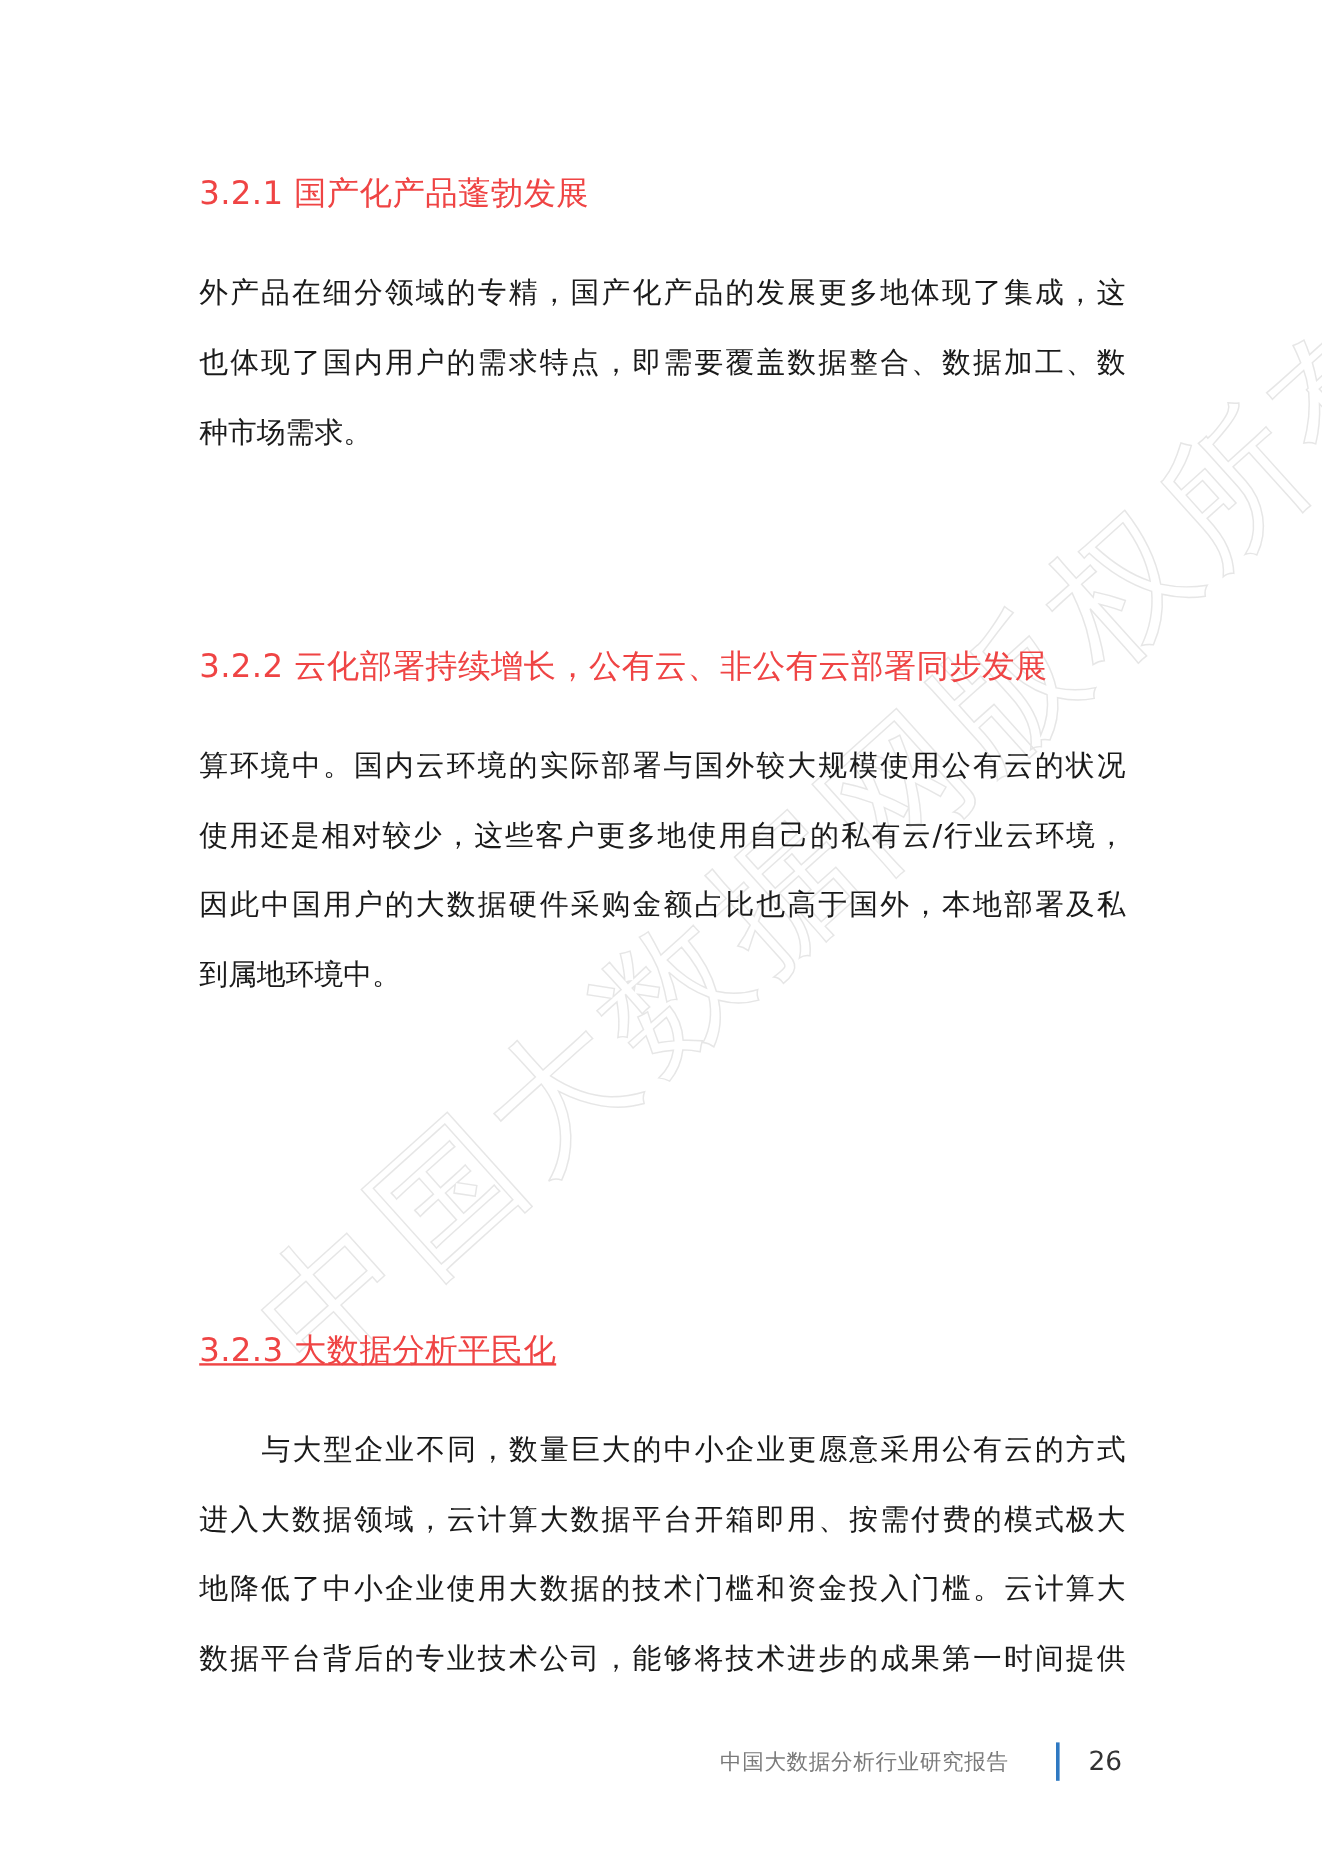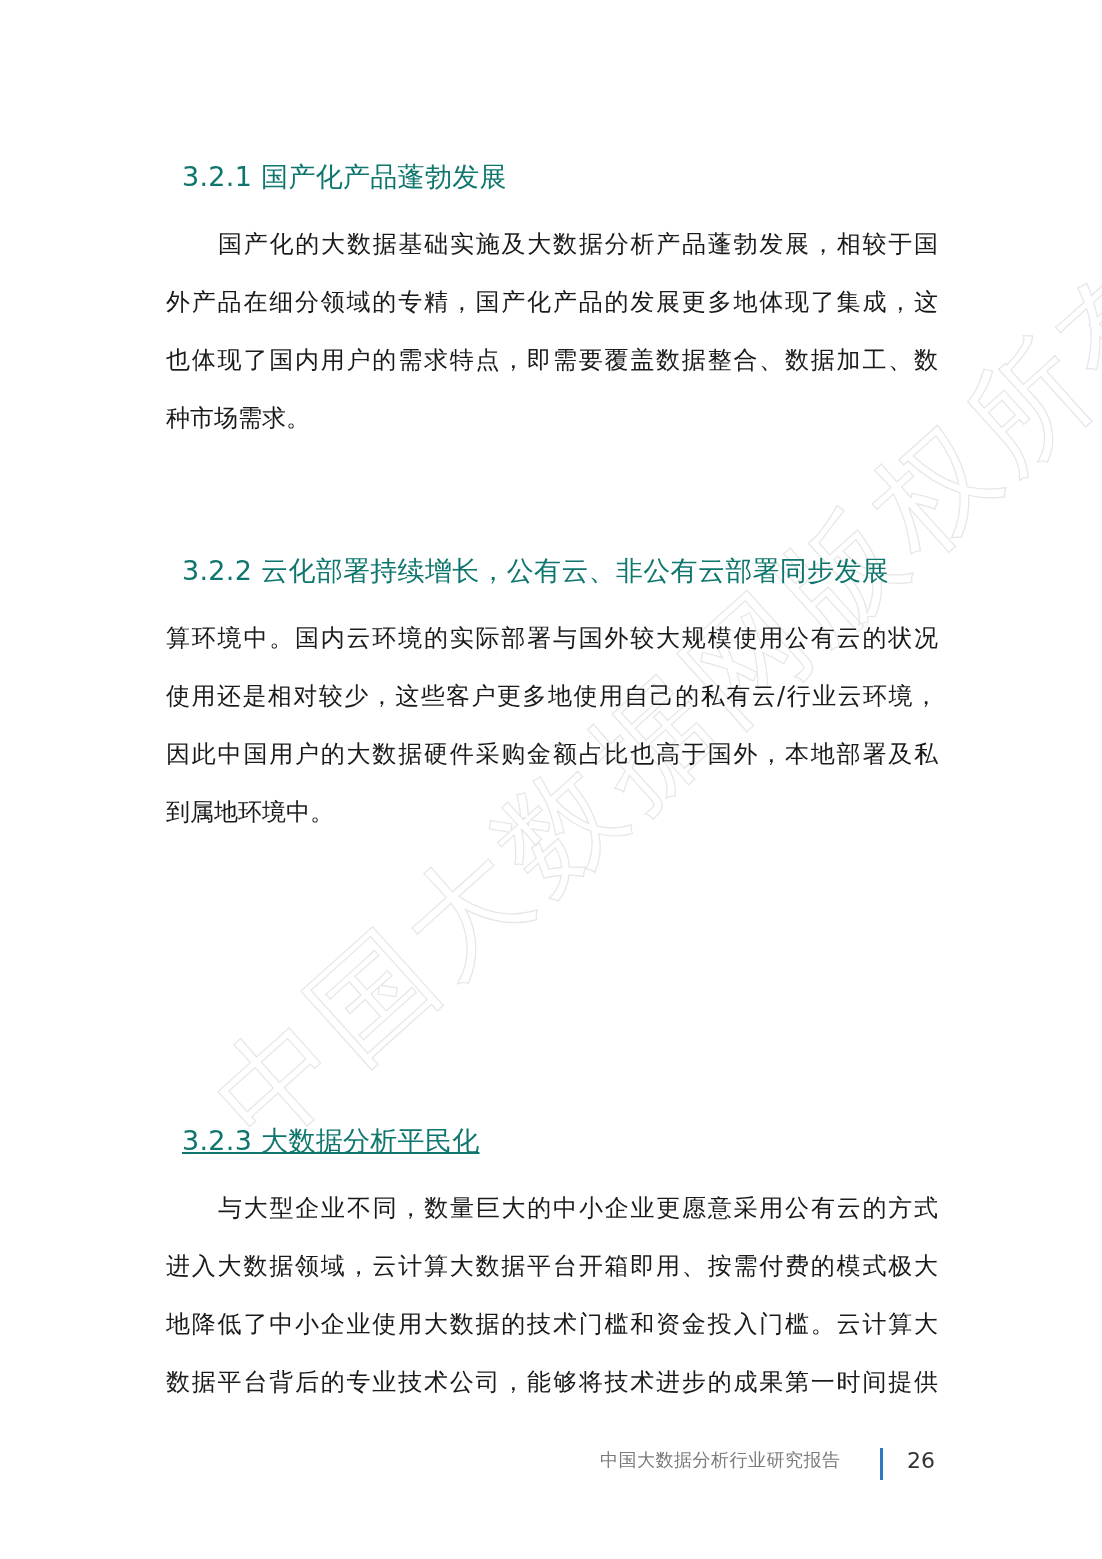--- a/index.html
+++ b/index.html
@@ -35,24 +35,24 @@
       transform-origin: 50% 50%;
       white-space: nowrap;
       pointer-events: none;
       z-index: 0;
     }
     .heading {
       position: absolute;
       left: 166px;
       font-size: 27px;
       font-weight: normal;
-      color: #0f766e;
+      color: #ef4444;
       white-space: nowrap;
       z-index: 1;
-      margin: 16px;
+      margin: 0;
       letter-spacing: 0.3px;
     }
     .para {
       position: absolute;
       left: 166px;
       width: 772px;
       z-index: 1;
       margin: 0;
     }
     .line {
@@ -70,20 +70,21 @@
     }
     .line.last {
       text-align-last: left;
     }
     .footer {
       position: absolute;
       top: 1448px;
       left: 600px;
       height: 40px;
       display: flex;
+      align-items: center;
       z-index: 1;
     }
     .footer-title {
       font-size: 18px;
       color: #7a7a7a;
       letter-spacing: 0.5px;
       width: 262px;
     }
     .footer-divider {
       width: 3px;
@@ -99,21 +100,20 @@
   </style>
 </head>
 <body>
 
 <div class="page">
 
   <div class="watermark">中国大数据网版权所有</div>
 
   <h2 class="heading" style="top:143px;">3.2.1 国产化产品蓬勃发展</h2>
   <div class="para" style="top:215px;">
-    <span class="line indent">国产化的大数据基础实施及大数据分析产品蓬勃发展，相较于国</span>
     <span class="line">外产品在细分领域的专精，国产化产品的发展更多地体现了集成，这</span>
     <span class="line">也体现了国内用户的需求特点，即需要覆盖数据整合、数据加工、数</span>
     <span class="line last">种市场需求。</span>
   </div>
 
   <h2 class="heading" style="top:537px;">3.2.2 云化部署持续增长，公有云、非公有云部署同步发展</h2>
   <div class="para" style="top:609px;">
     <span class="line">算环境中。国内云环境的实际部署与国外较大规模使用公有云的状况</span>
     <span class="line">使用还是相对较少，这些客户更多地使用自己的私有云/行业云环境，</span>
     <span class="line">因此中国用户的大数据硬件采购金额占比也高于国外，本地部署及私</span>

